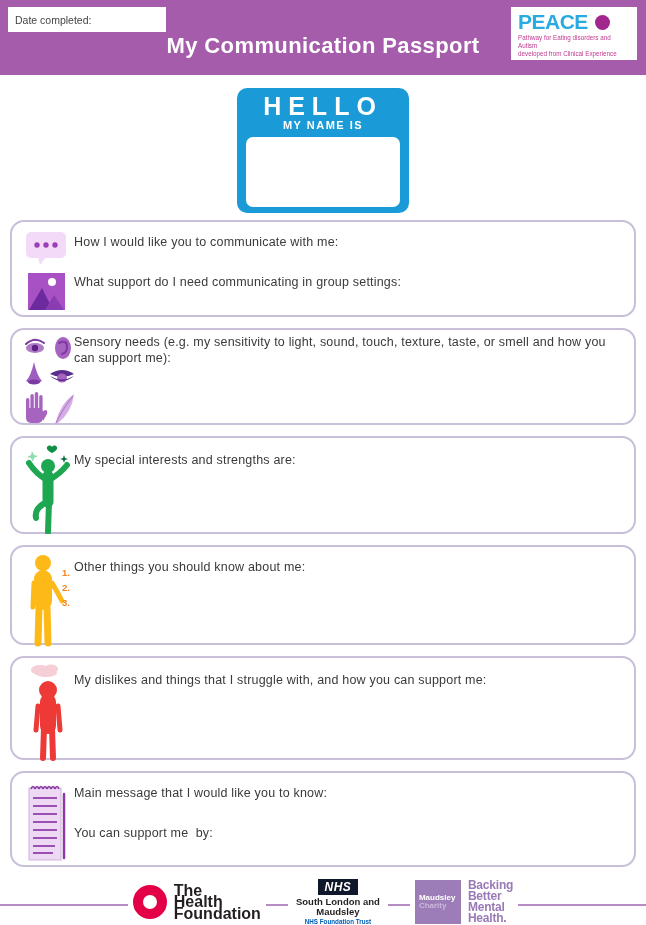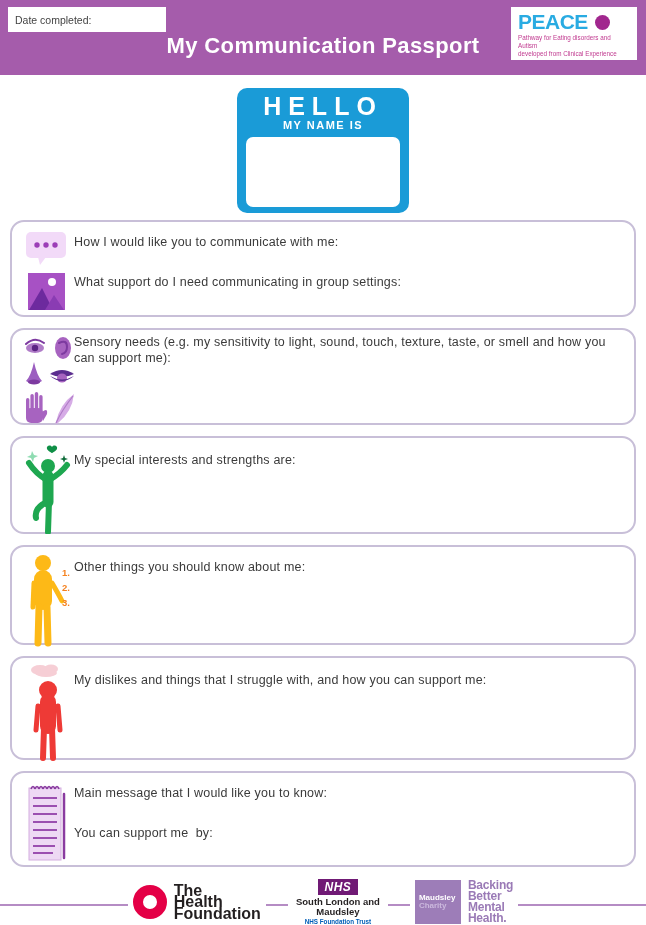--- a/index.html
+++ b/index.html
@@ -41,21 +41,21 @@
   .kcl-box{width:62px;height:44px;background:#e2231a;color:#fff;text-align:center;
     font-family:"Liberation Serif", serif;padding-top:3px;box-sizing:border-box;}
   .kcl-l1{font-size:12px;letter-spacing:1px;line-height:11px;}
   .kcl-l1::first-letter{font-size:17px;}
   .kcl-l2{font-style:italic;font-size:9px;line-height:9px;}
   .kcl-l3{font-size:10px;letter-spacing:1px;line-height:13px;border-top:1px solid #fff;
     border-bottom:1px solid #fff;display:inline-block;margin-top:2px;padding:0 1px;}
   .hf-donut{width:34px;height:34px;border-radius:50%;border:10px solid #e40046;box-sizing:border-box;}
   .hf-text{font-size:16px;font-weight:bold;color:#231f20;line-height:11.5px;}
   .nhs-col{display:flex;flex-direction:column;align-items:center;}
-  .nhs-box{width:40px;height:16px;background:#701a75;color:#fff;font-weight:bold;font-style:italic;
+  .nhs-box{width:40px;height:16px;background:#0f172a;color:#fff;font-weight:bold;font-style:italic;
     font-size:12px;text-align:center;line-height:16px;letter-spacing:.5px;}
   .nhs-org{font-size:9.5px;font-weight:bold;color:#231f20;line-height:10.5px;text-align:center;width:90px;margin-top:2px;}
   .nhs-sub{font-size:6.3px;font-weight:bold;color:#005eb8;line-height:8px;}
   .mc-box{width:46px;height:44px;background:#9d7db8;box-sizing:border-box;padding:14px 4px 0 4px;}
   .mc-l1{color:#fff;font-size:8px;font-weight:bold;line-height:8px;}
   .mc-l2{color:#cbb8dd;font-size:8px;font-weight:bold;line-height:8px;}
   .mc-tag{font-size:12px;font-weight:bold;color:#9a7ab6;line-height:11px;letter-spacing:-.2px;}
 </style>
 </head>
 <body>

